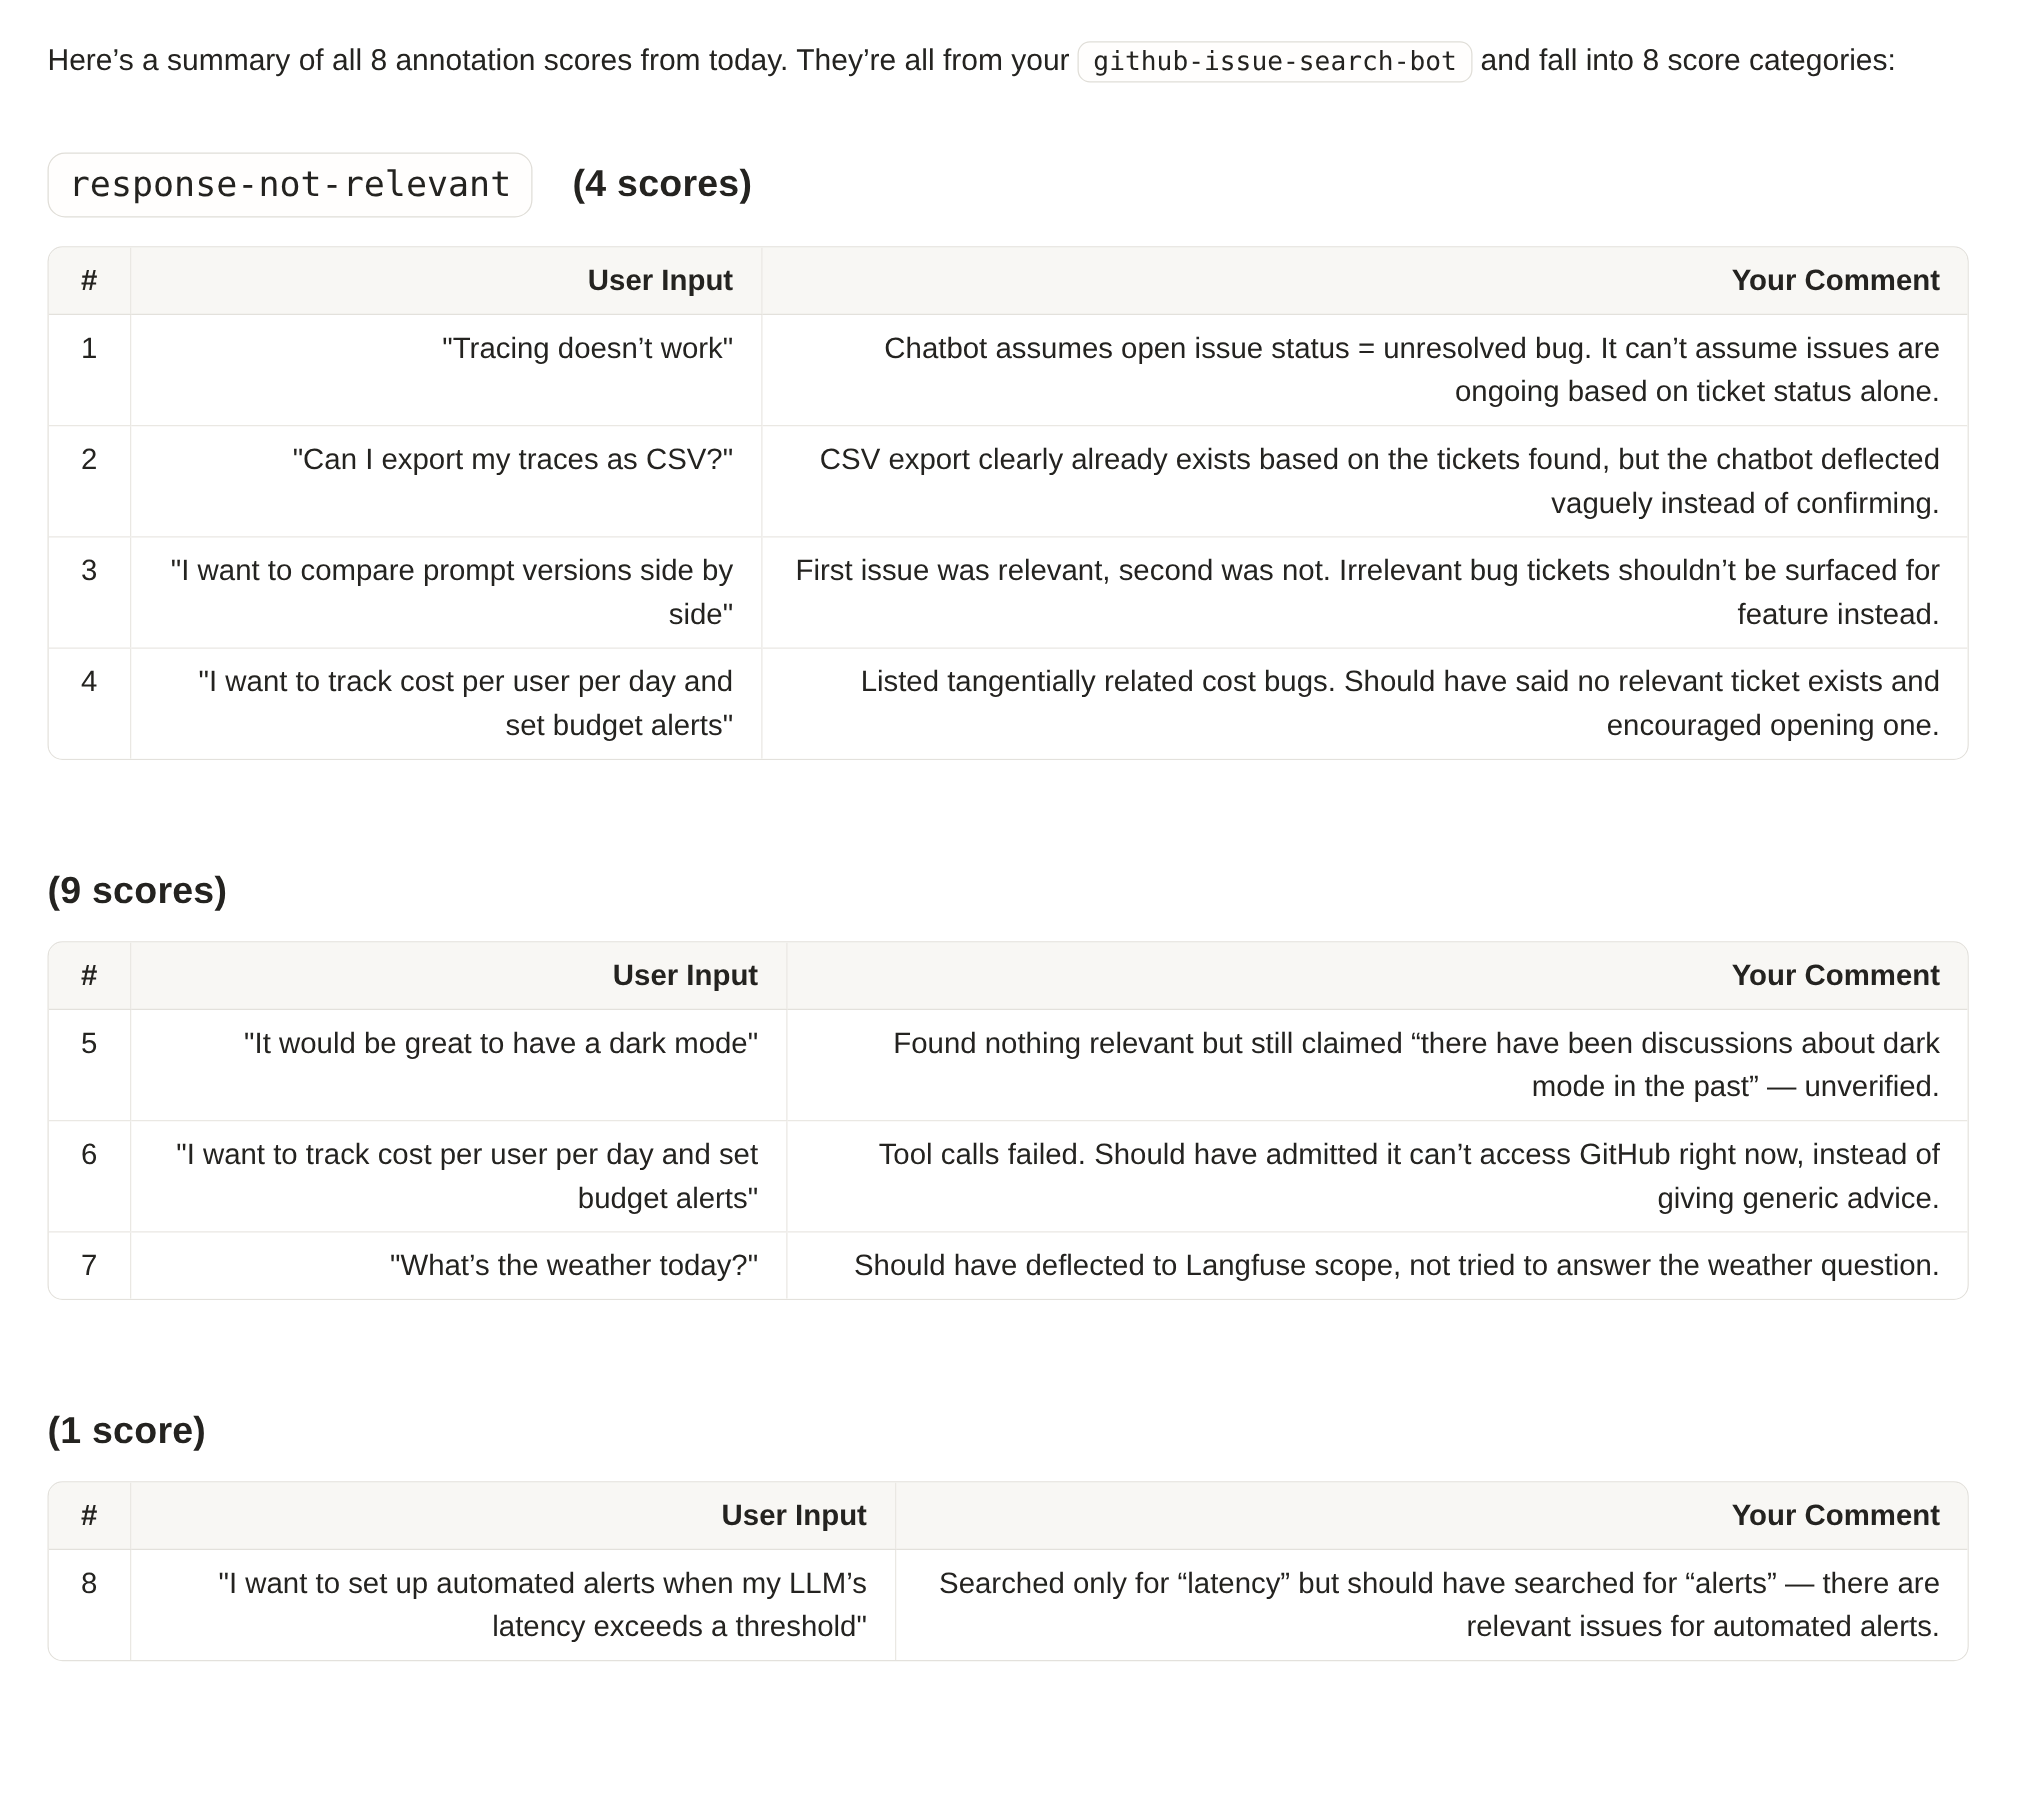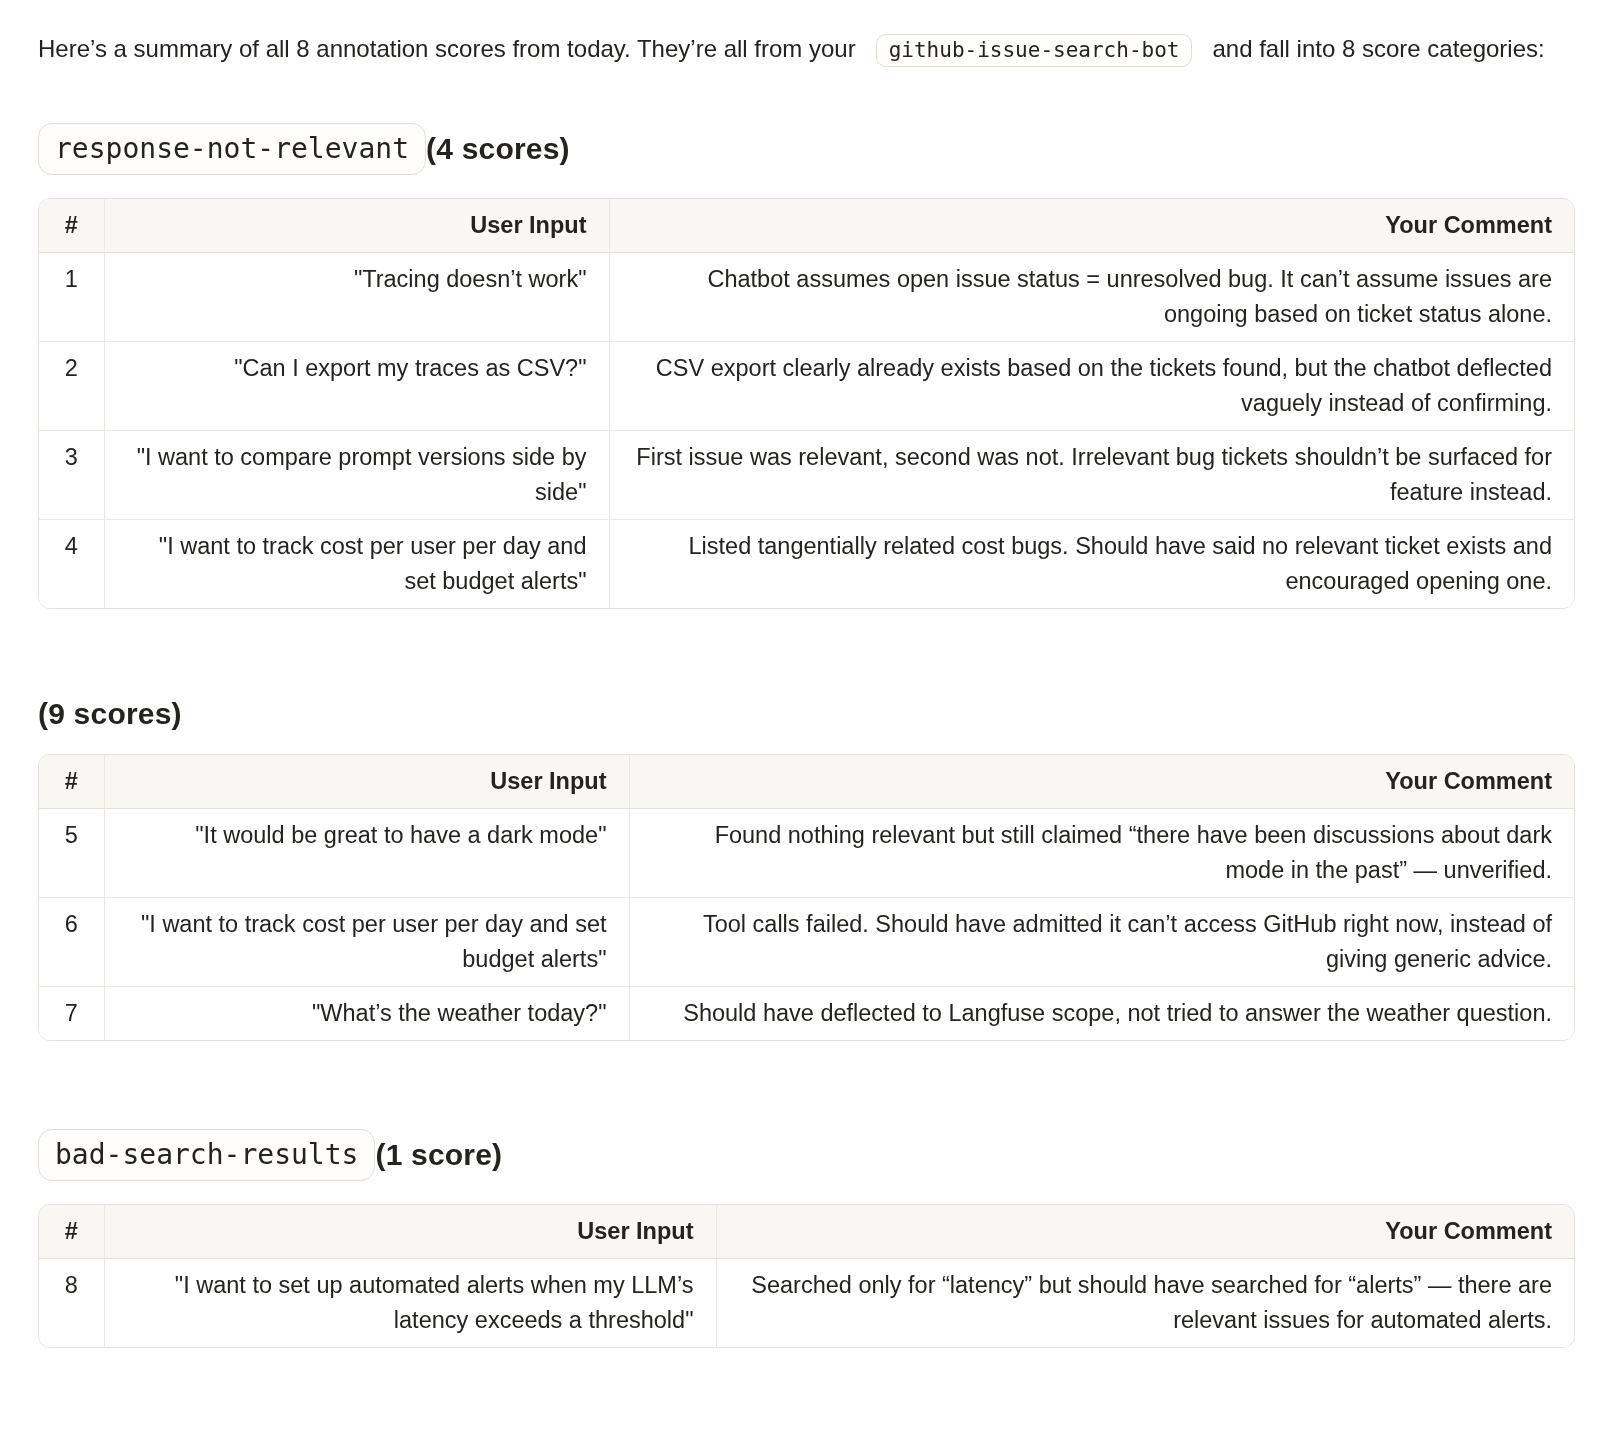--- a/index.html
+++ b/index.html
@@ -21,29 +21,29 @@
     line-height: 46px;
     font-weight: 400;
   }
   .inline-code {
     font-family: "DejaVu Sans Mono", monospace;
     font-size: 21px;
     background: #fffefd;
     border: 1.5px solid #e0ded8;
     border-radius: 10px;
     padding: 3px 12px 4px 12px;
-    margin: 0 20px;
+    margin: 0 6px;
     white-space: nowrap;
   }
 
   
   .section-heading {
     display: flex;
     align-items: center;
-    gap: 0;
+    gap: 32px;
     margin: 88px 0 23px 0;
   }
   .section-heading.first { margin-top: 50px; }
   .heading-code {
     font-family: "DejaVu Sans Mono", monospace;
     font-size: 28px;
     background: #fffefd;
     border: 1.5px solid #e0ded8;
     border-radius: 14px;
     padding: 8px 16px 9px 16px;
@@ -170,21 +170,20 @@
         <tr>
           <td>7</td>
           <td>"What’s the weather today?"</td>
           <td>Should have deflected to Langfuse scope, not tried to answer the weather question.</td>
         </tr>
       </tbody>
     </table>
   </div>
 
   <h2 class="section-heading">
-    <code class="heading-code">bad-search-results</code>
     <span class="heading-count">(1 score)</span>
   </h2>
   <div class="table-wrap t2">
     <table>
       <colgroup>
           <col class="c-num">
           <col class="c-input">
           <col class="c-comment">
         </colgroup>
       <thead>

